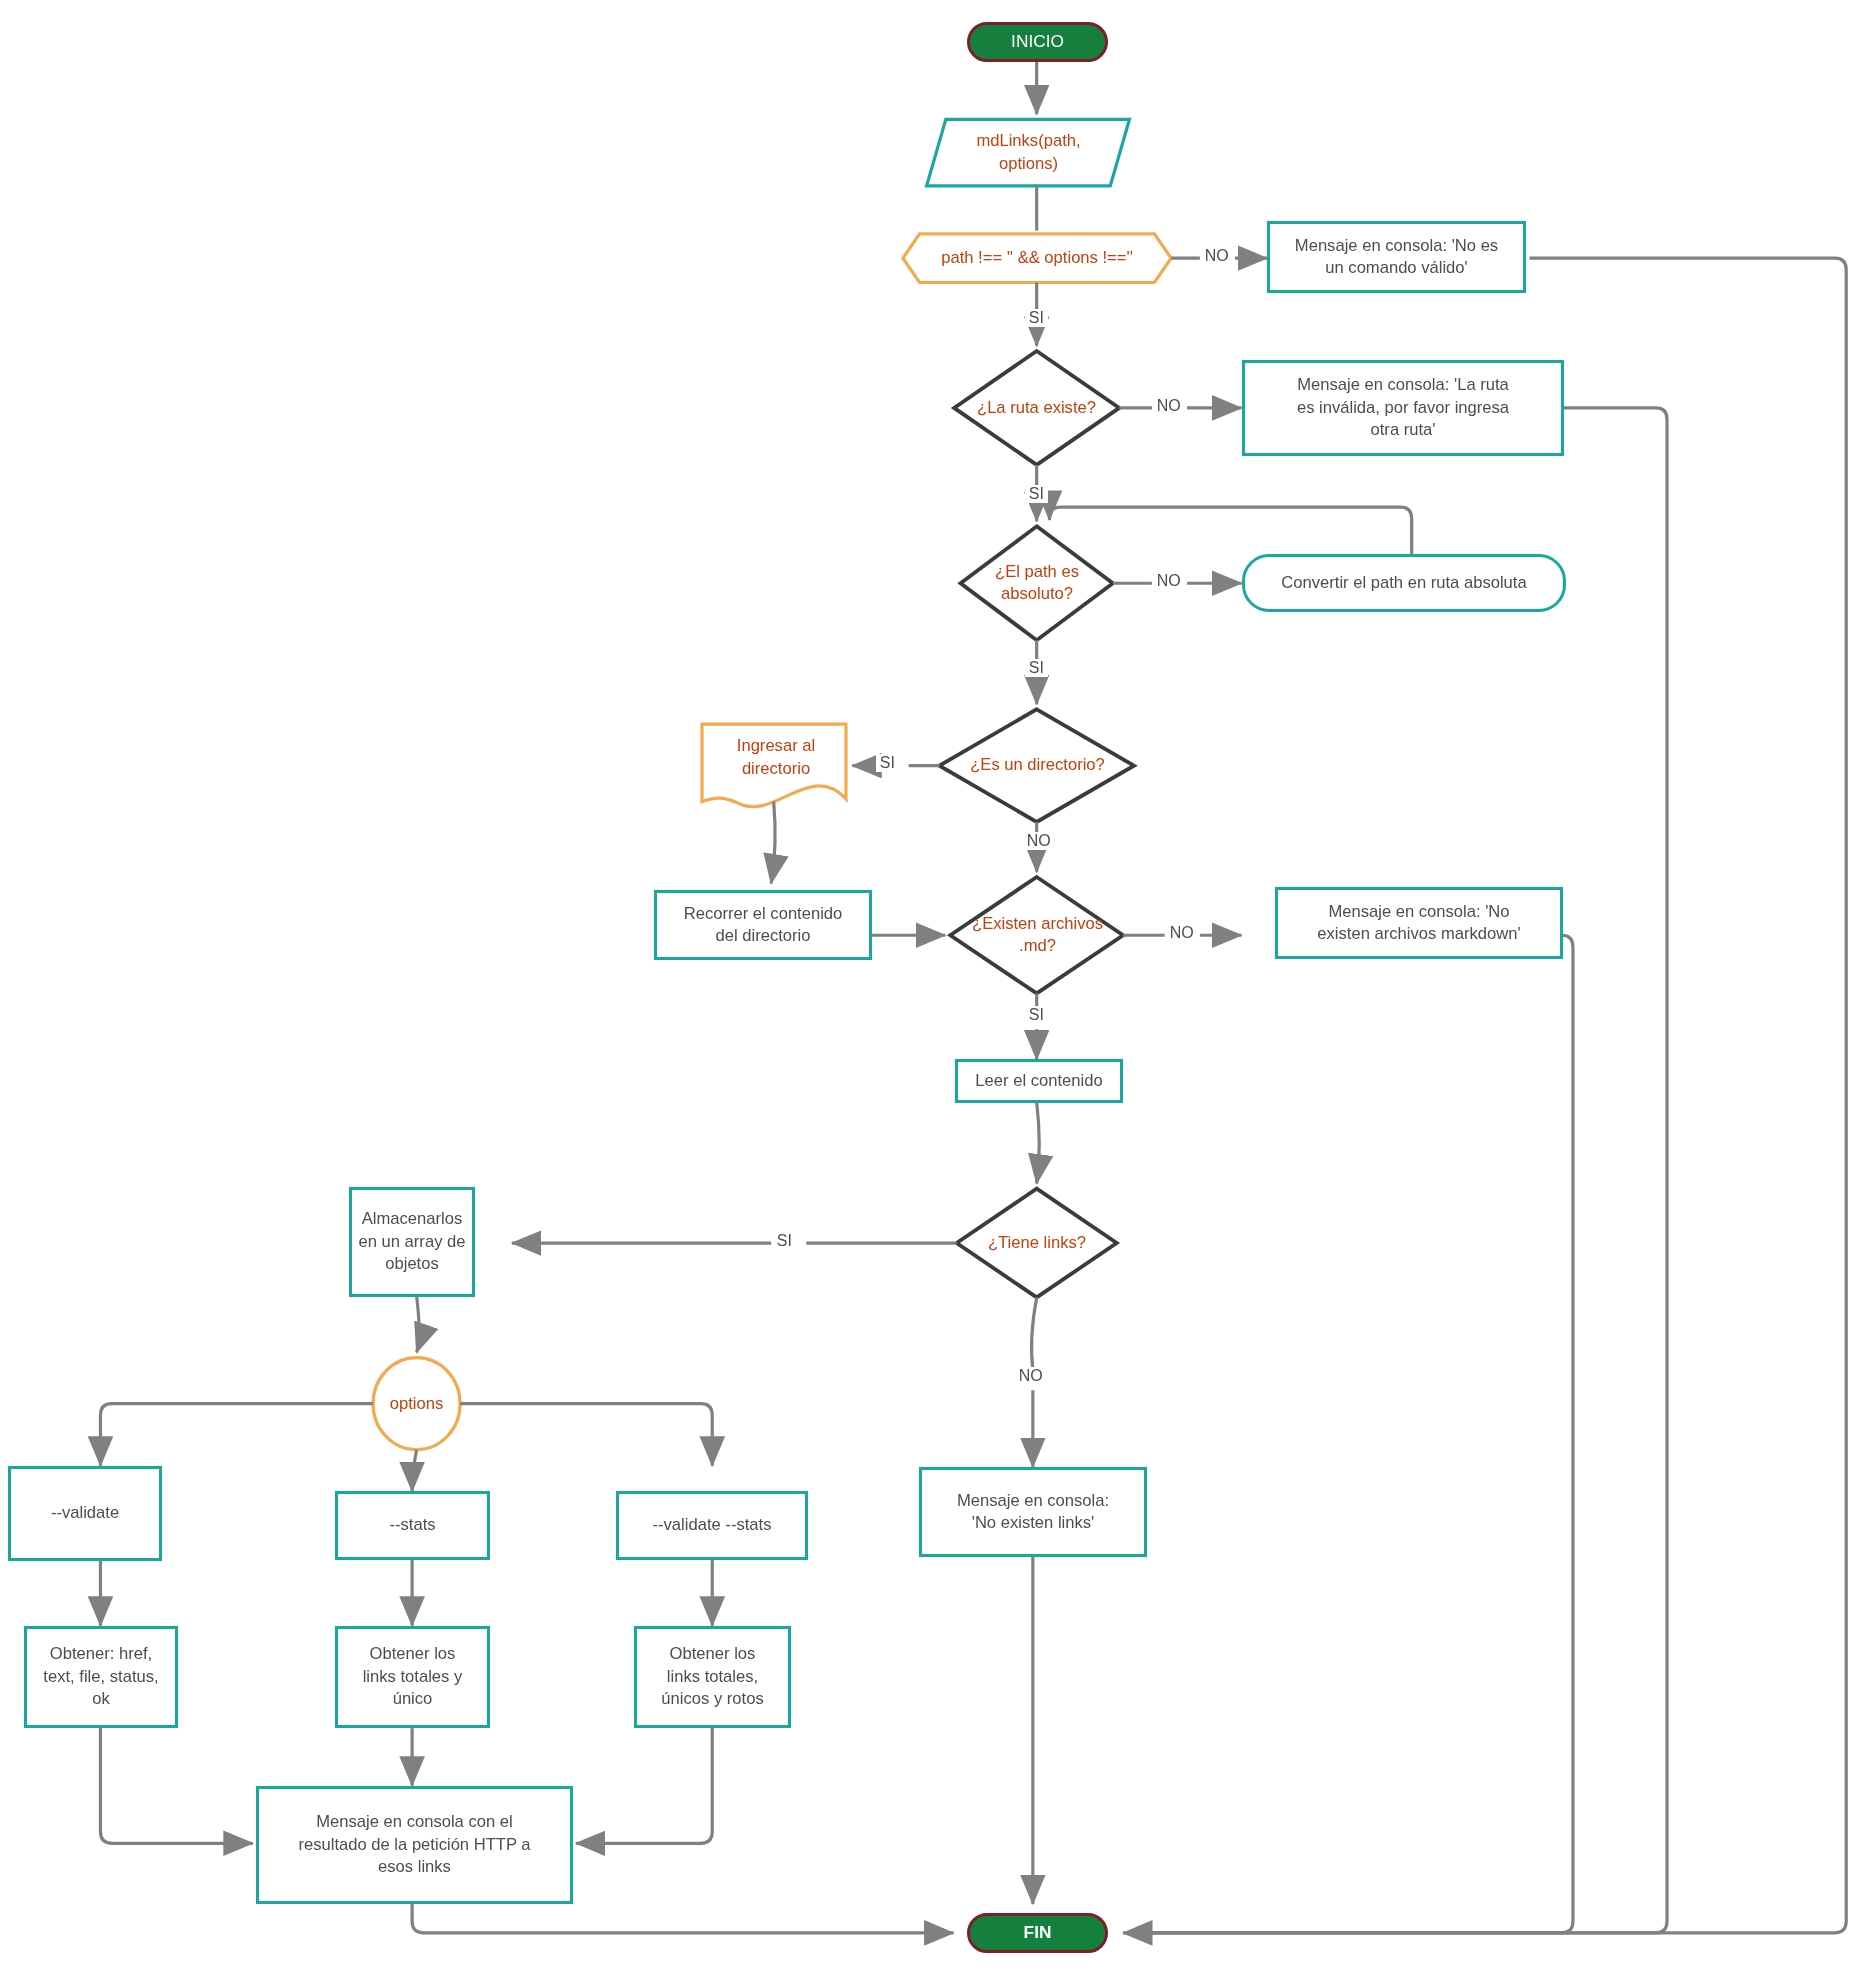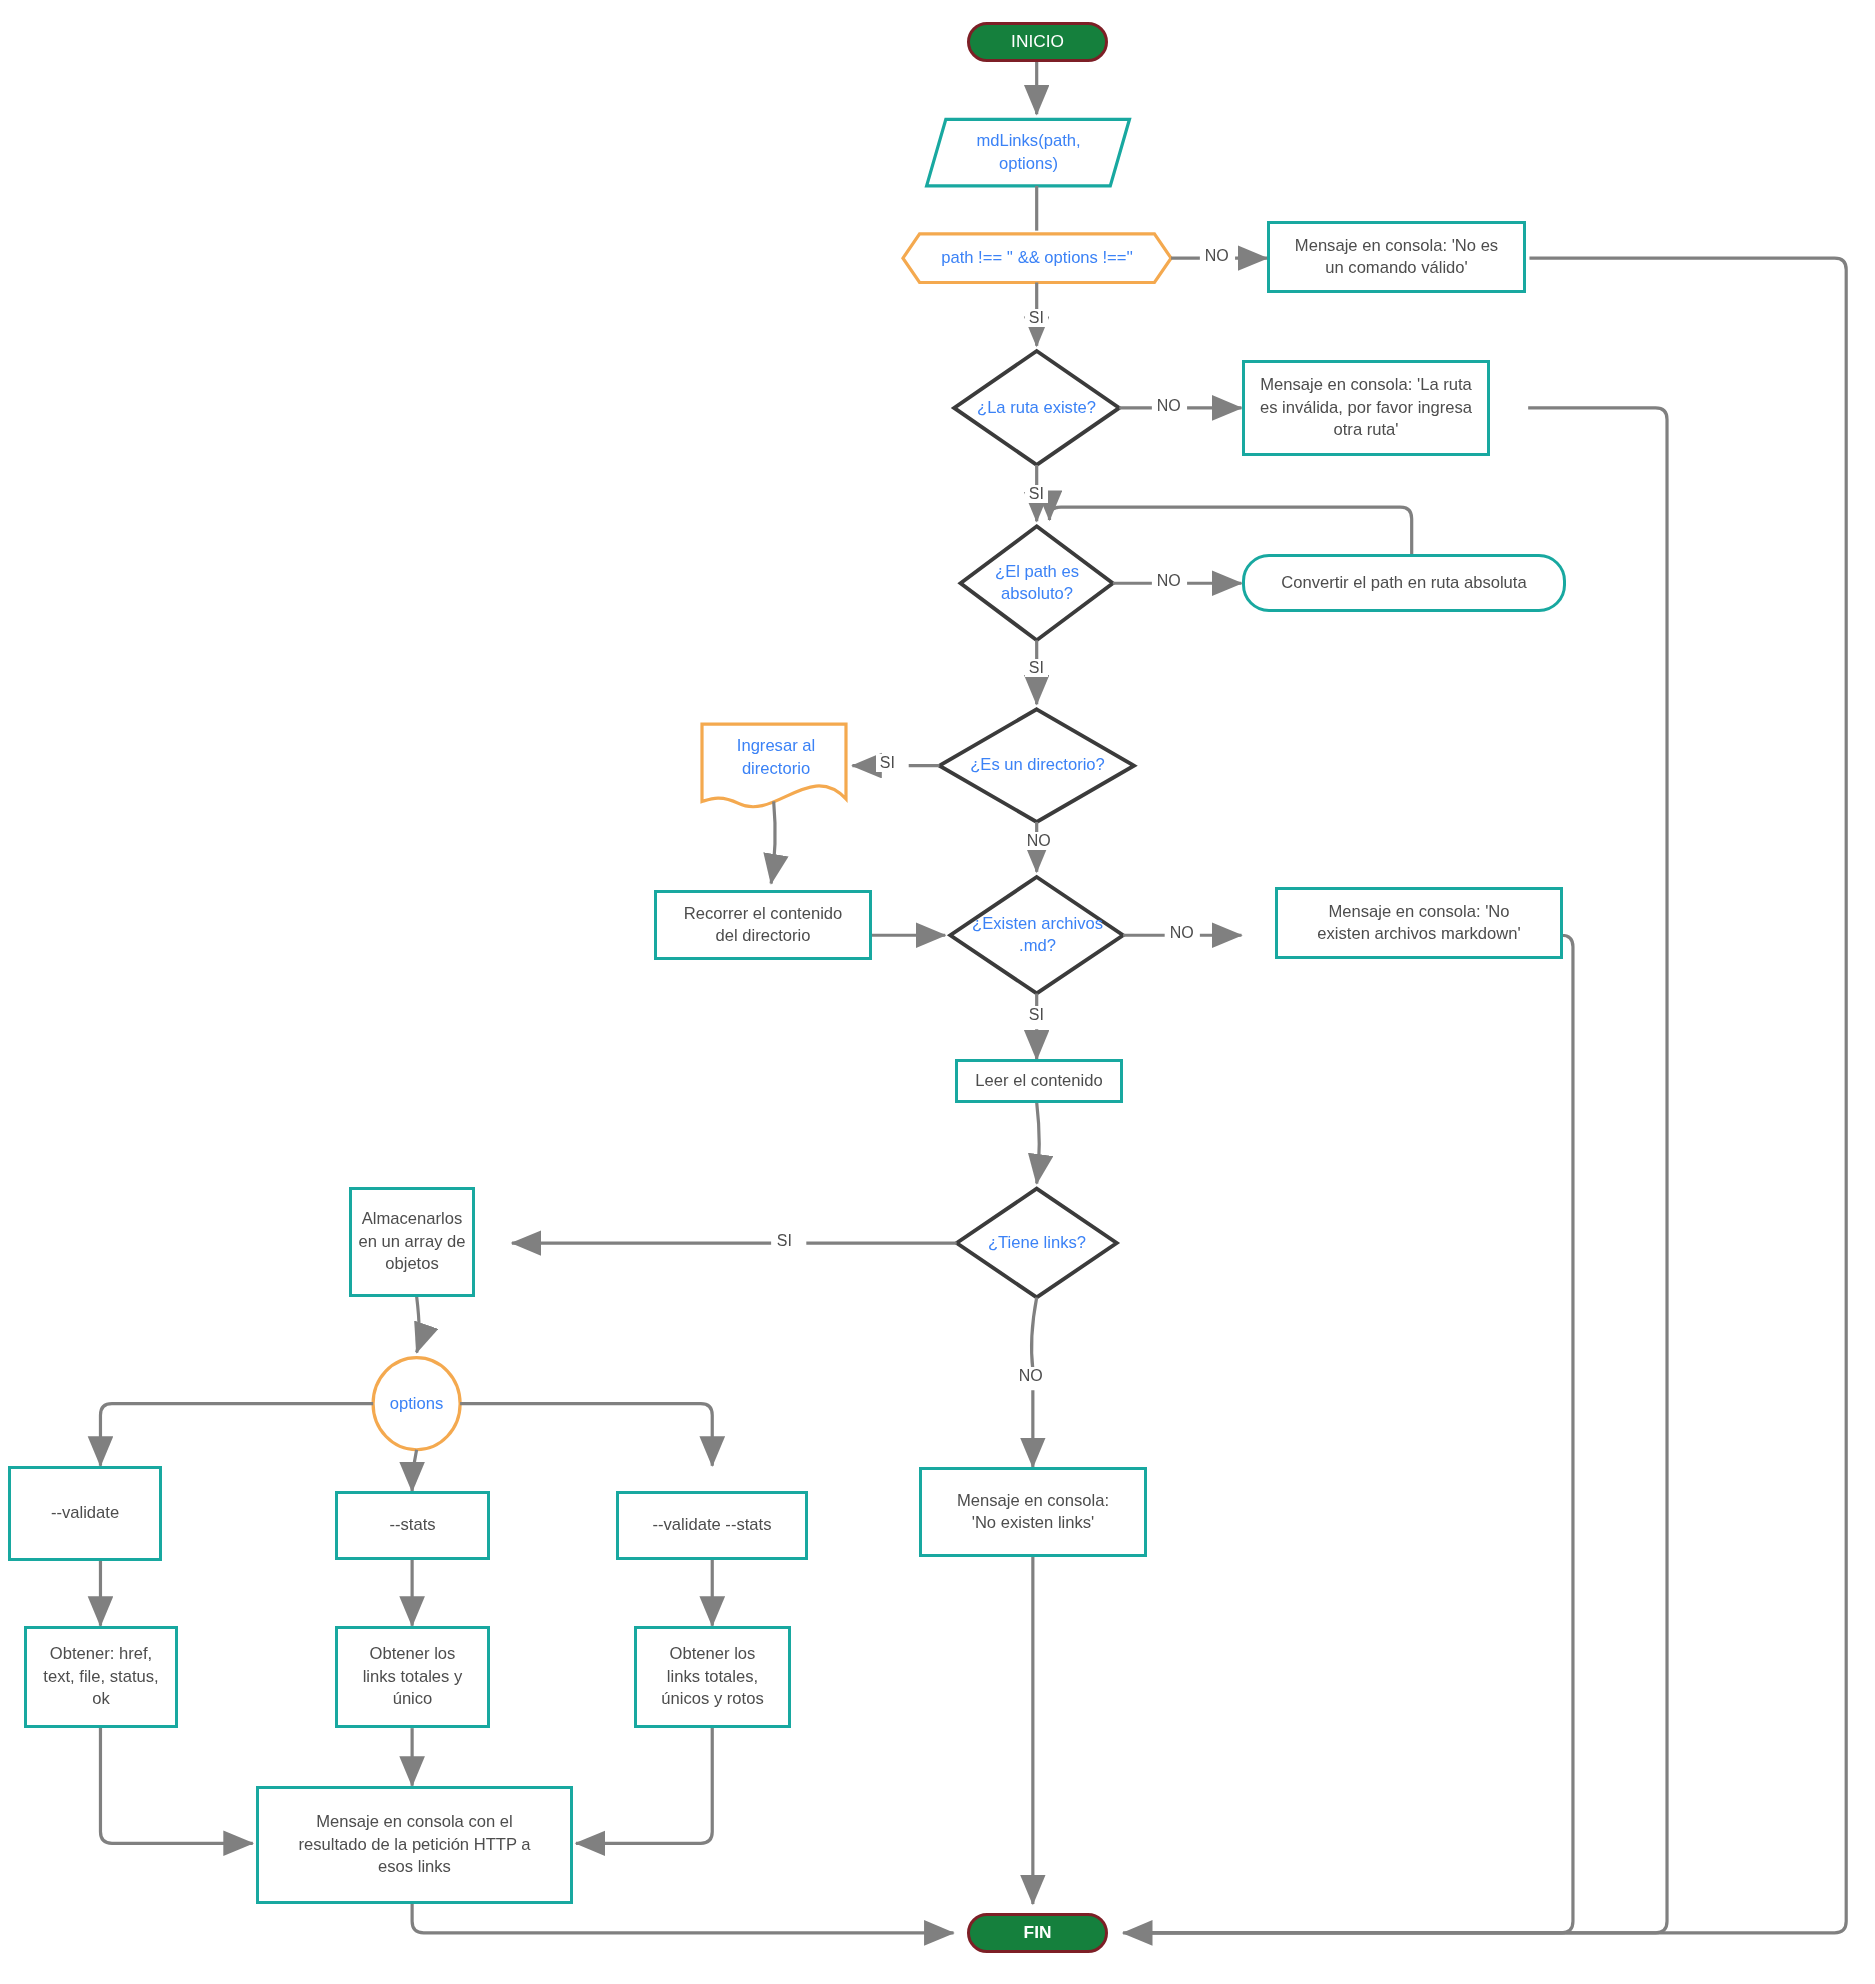--- a/index.html
+++ b/index.html
@@ -4,21 +4,21 @@
 <style>
   html,body{margin:0;padding:0;background:#ffffff;}
   body{font-family:"Liberation Sans",sans-serif;}
   #canvas{position:relative;width:1875px;height:1985px;background:#ffffff;overflow:hidden;}
   svg.layer{position:absolute;left:0;top:0;width:1875px;height:1985px;}
   .node{position:absolute;box-sizing:border-box;display:flex;align-items:center;justify-content:center;text-align:center;color:#4d4d4d;}
   .node .txt{line-height:1.35;padding:0 6.4px;white-space:pre-line;}
   .proc{border:3.2px solid #18a8a0;background:#ffffff;font-size:16.6px;}
   .term{background:#15803d;border:3.2px solid #7d1f26;border-radius:28px;color:#ffffff;font-size:17.3px;}
   .edge-label{position:absolute;color:#4d4d4d;font-size:16px;background:#ffffff;padding:0 3.8px;white-space:nowrap;}
-  .shape-txt{position:absolute;display:flex;align-items:center;justify-content:center;text-align:center;color:#3b82f6;font-size:16.6px;line-height:1.35;white-space:pre-line;pointer-events:none;}
+  .shape-txt{position:absolute;display:flex;align-items:center;justify-content:center;text-align:center;color:#c2410c;font-size:16.6px;line-height:1.35;white-space:pre-line;pointer-events:none;}
 </style>
 </head>
 <body>
 
 <div id="canvas">
 
   <svg class="layer" viewBox="0 0 2930 3101">
     <defs>
       <marker id="ar" markerWidth="12" markerHeight="12" refX="9.2" refY="4" orient="auto">
         <path d="M0,0 L9.6,4 L0,8 z" fill="#808080"></path>
@@ -91,21 +91,21 @@
 
   <div class="node proc" style="left:1267px;top:221px;width:259px;height:72px;">
     <span class="txt">Mensaje en consola: 'No es
 un comando válido'</span>
   </div>
 
   <div class="shape-txt" style="left:954px;top:351px;width:165px;height:114px;">
     <span>¿La ruta existe?</span>
   </div>
 
-  <div class="node proc" style="left:1242px;top:360px;width:248px;height:96px;">
+  <div class="node proc" style="left:1242px;top:360px;width:322px;height:96px;">
     <span class="txt">Mensaje en consola: 'La ruta
 es inválida, por favor ingresa
 otra ruta'</span>
   </div>
 
   <div class="shape-txt" style="left:961px;top:526px;width:152px;height:114px;">
     <span>¿El path es
 absoluto?</span>
   </div>
 

